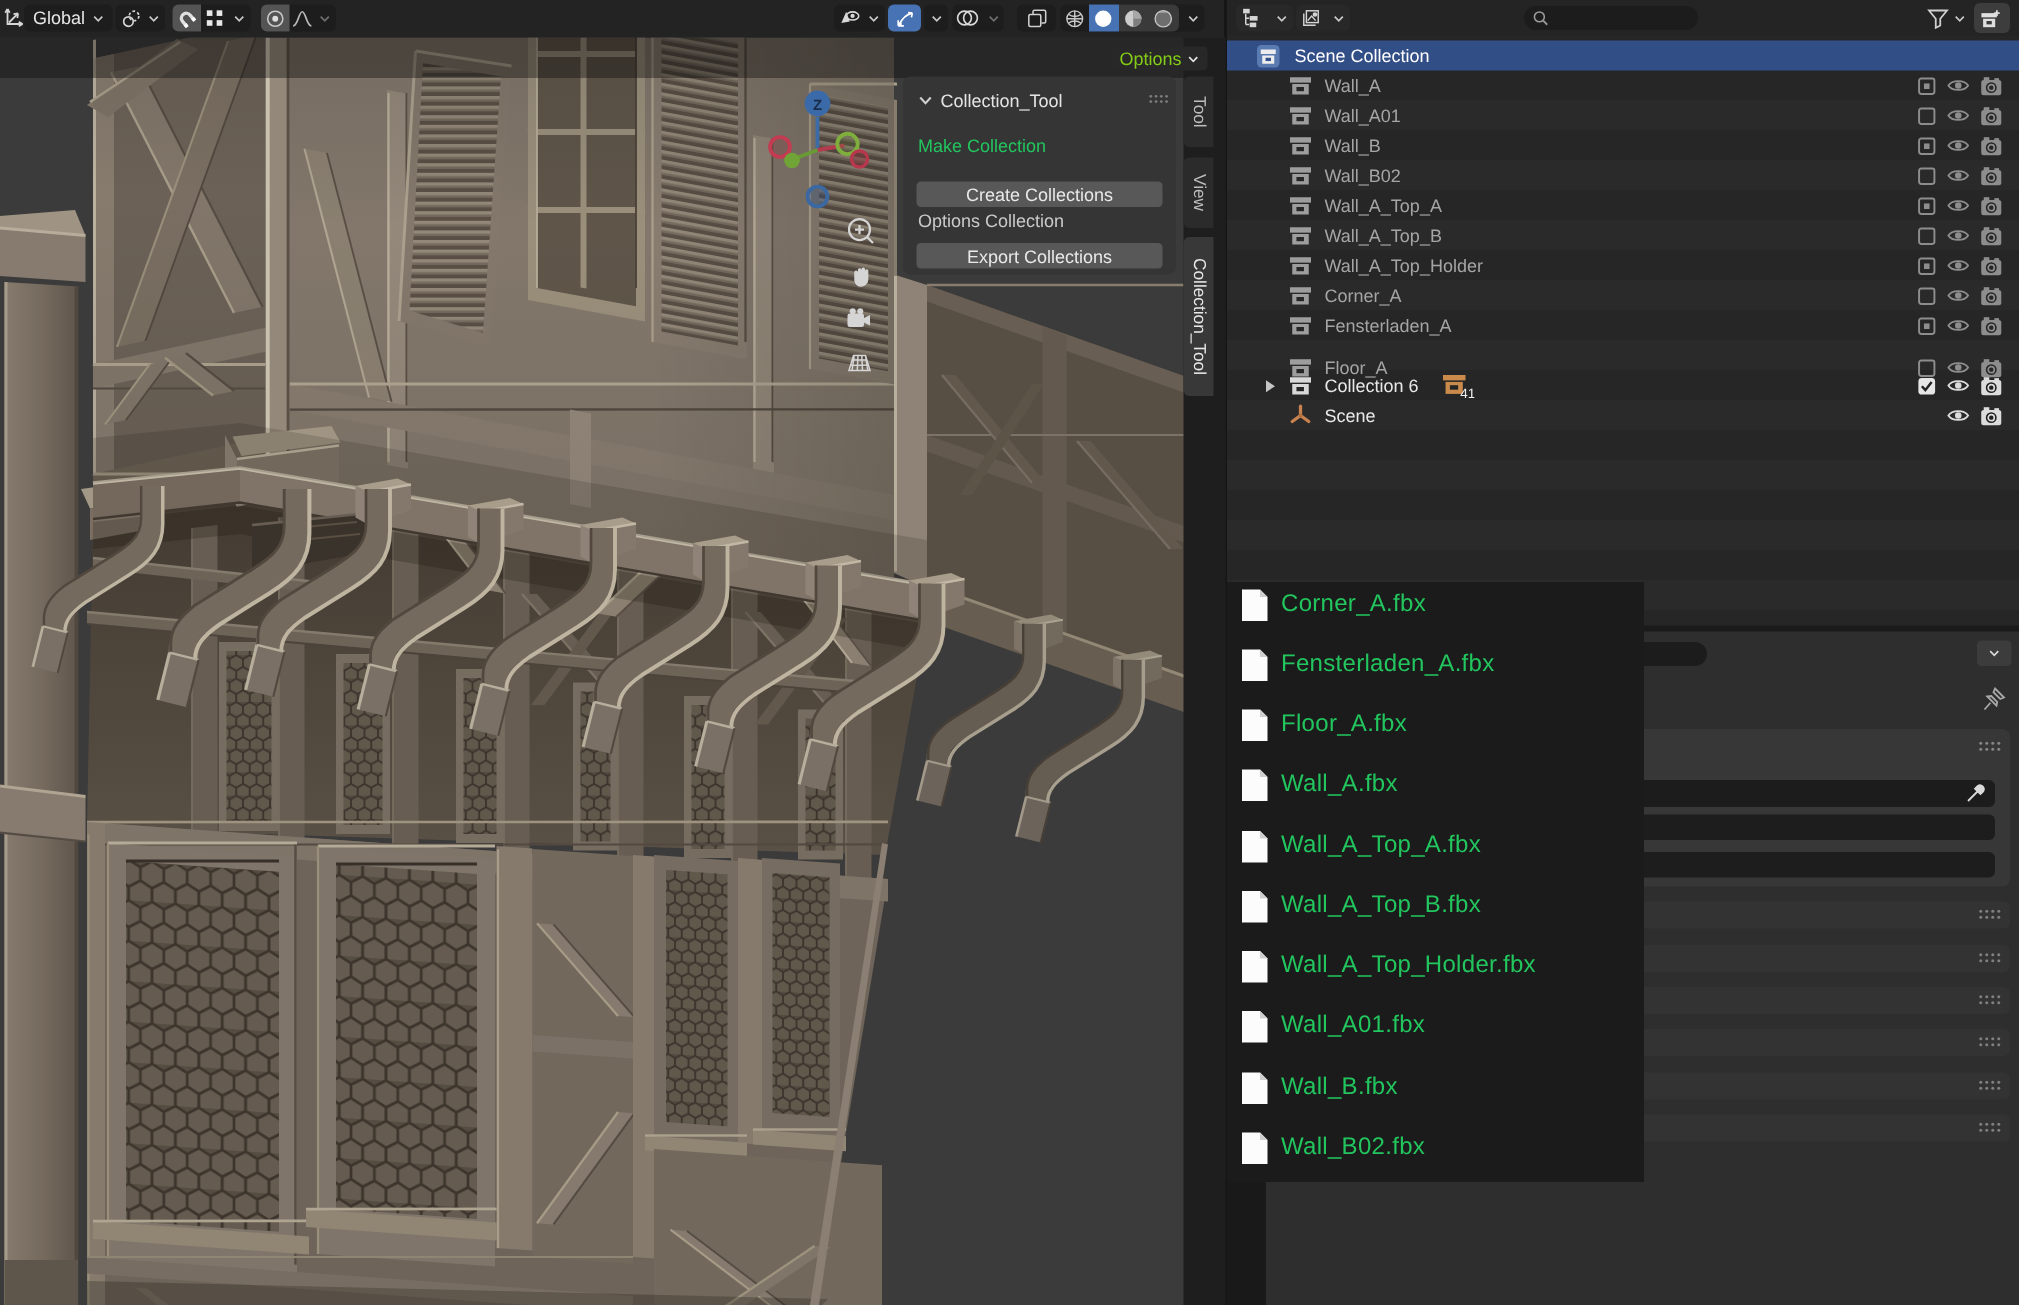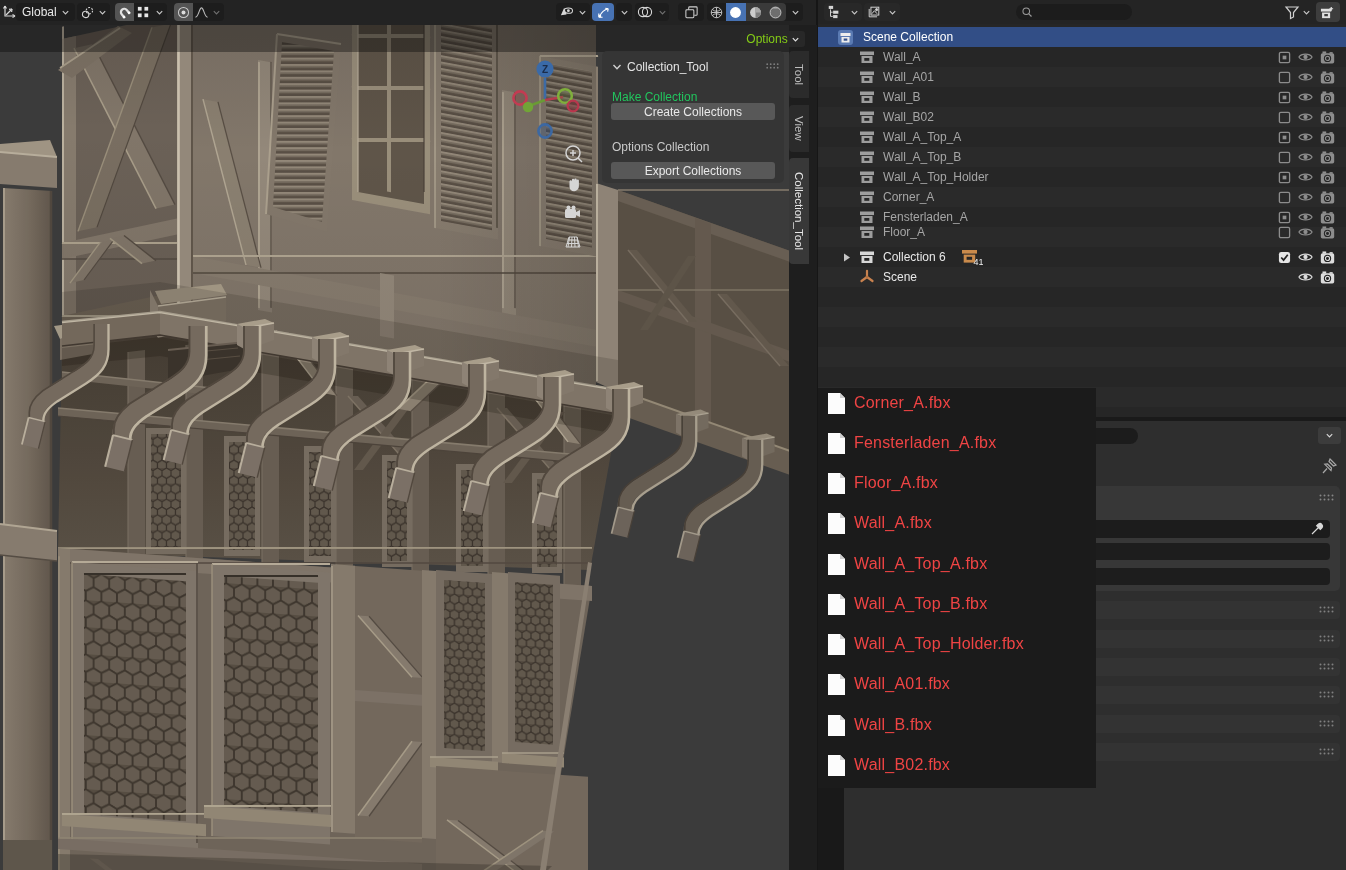--- a/index.html
+++ b/index.html
@@ -17,21 +17,21 @@
   #outhead{position:absolute;left:0;top:0;width:528px;height:24px;background:#242424;}
   .orow{position:absolute;left:0;width:528px;height:20px;display:flex;align-items:center;font-size:12px;color:#a5a5a5;}
   .orow .lbl{margin-left:0px;}
   .rowicons{position:absolute;right:11px;top:0;height:20px;display:flex;align-items:center;gap:7px;}
   
   #props{left:818px;top:421px;width:528px;height:449px;background:#2e2e2e;}
   
   #explorer{left:818px;top:388px;width:278px;height:400px;background:#1b1b1b;z-index:30;}
   #explorer2{left:818px;top:788px;width:26px;height:82px;background:#191919;z-index:30;}
   .frow{position:absolute;left:0;width:278px;height:40px;display:flex;align-items:center;}
-  .frow .ftxt{color:#ef4444;font-size:16px;margin-left:36px;letter-spacing:0.2px;}
+  .frow .ftxt{color:#22c55e;font-size:16px;margin-left:36px;letter-spacing:0.2px;}
   
   #npanel{left:602px;top:51px;width:182px;height:132px;background:rgba(53,53,53,0.96);border-radius:5px;z-index:10;color:#cfcfcf;font-size:12px;}
   .nbtn{position:absolute;left:9px;width:164px;height:17px;background:#585858;border-radius:3px;color:#e9e9e9;
        display:flex;align-items:center;justify-content:center;font-size:12px;}
   #tabs{left:789px;top:25px;width:28px;height:845px;background:#1e1e1e;z-index:9;}
   .vtab{position:absolute;left:0px;width:20px;background:#2b2b2b;border-radius:4px 0 0 4px;color:#bdbdbd;
       font-size:11.5px;display:flex;align-items:center;justify-content:center;}
   .vtab span{writing-mode:vertical-rl;}
   #optbtn{left:741px;top:31px;width:64px;height:16px;background:#282828;border-radius:3px;z-index:10;
       color:#84cc16;font-size:12px;display:flex;align-items:center;justify-content:center;gap:3px;}
@@ -530,21 +530,21 @@
           <circle cx="4.7" cy="1.2" r="0.9"></circle>
           <circle cx="8.2" cy="1.2" r="0.9"></circle>
           <circle cx="11.7" cy="1.2" r="0.9"></circle>
           <circle cx="1.2" cy="4.7" r="0.9"></circle>
           <circle cx="4.7" cy="4.7" r="0.9"></circle>
           <circle cx="8.2" cy="4.7" r="0.9"></circle>
           <circle cx="11.7" cy="4.7" r="0.9"></circle>
         </g>
       </svg>
     <div class="abs" style="left:10px;top:39px;color:#22c55e">Make Collection</div>
-    <div class="nbtn" style="top:52px">Create Collections</div>
+    <div class="nbtn" style="top:70px">Create Collections</div>
     <div class="abs" style="left:10px;top:89px;color:#cacaca">Options Collection</div>
     <div class="nbtn" style="top:111px">Export Collections</div>
   </div>
   <div class="abs" id="outliner">
 
     <div class="abs" style="left:0;top:27px;width:528px;height:391px;background:repeating-linear-gradient(to bottom,#2a2a2a 0 20px,#262626 20px 40px)"></div>
     <div id="outhead">
       <div class="hw" style="left:6px;top:3px;width:38px;background:#282828;padding:0 3px;justify-content:space-between">
         <svg width="14" height="14" viewBox="0 0 16 16">
             <g fill="#d5d5d5">
@@ -839,21 +839,21 @@
           </svg>
         <svg width="15" height="13" viewBox="0 0 16 14">
             <rect x="0.8" y="2.5" width="14.4" height="11" rx="1.8" fill="#8d8d8d"></rect>
             <circle cx="8" cy="8" r="3.9" fill="#262626"></circle>
             <circle cx="8" cy="8" r="2.2" fill="none" stroke="#8d8d8d" stroke-width="1.2"></circle>
             <rect x="2.6" y="0.5" width="4" height="2.4" fill="#8d8d8d"></rect>
             <rect x="10.2" y="1.2" width="3.4" height="1.7" fill="#8d8d8d"></rect>
           </svg>
       </div>
     </div>
-    <div class="orow" style="top:222px">
+    <div class="orow" style="top:235px">
       <svg style="margin-left:41px" width="16" height="16" viewBox="0 0 16 16">
           <g fill="#9d9d9d">
             <rect x="1" y="2.5" width="14" height="3.6"></rect>
             <rect x="2.5" y="7" width="11" height="7"></rect>
           </g>
           <rect x="5.3" y="9" width="5" height="2.8" fill="#262626"></rect>
         </svg>
       <span class="lbl" style="margin-left:8px">Floor_A</span>
       <div class="rowicons">
         <svg width="13" height="13" viewBox="0 0 14 14">

